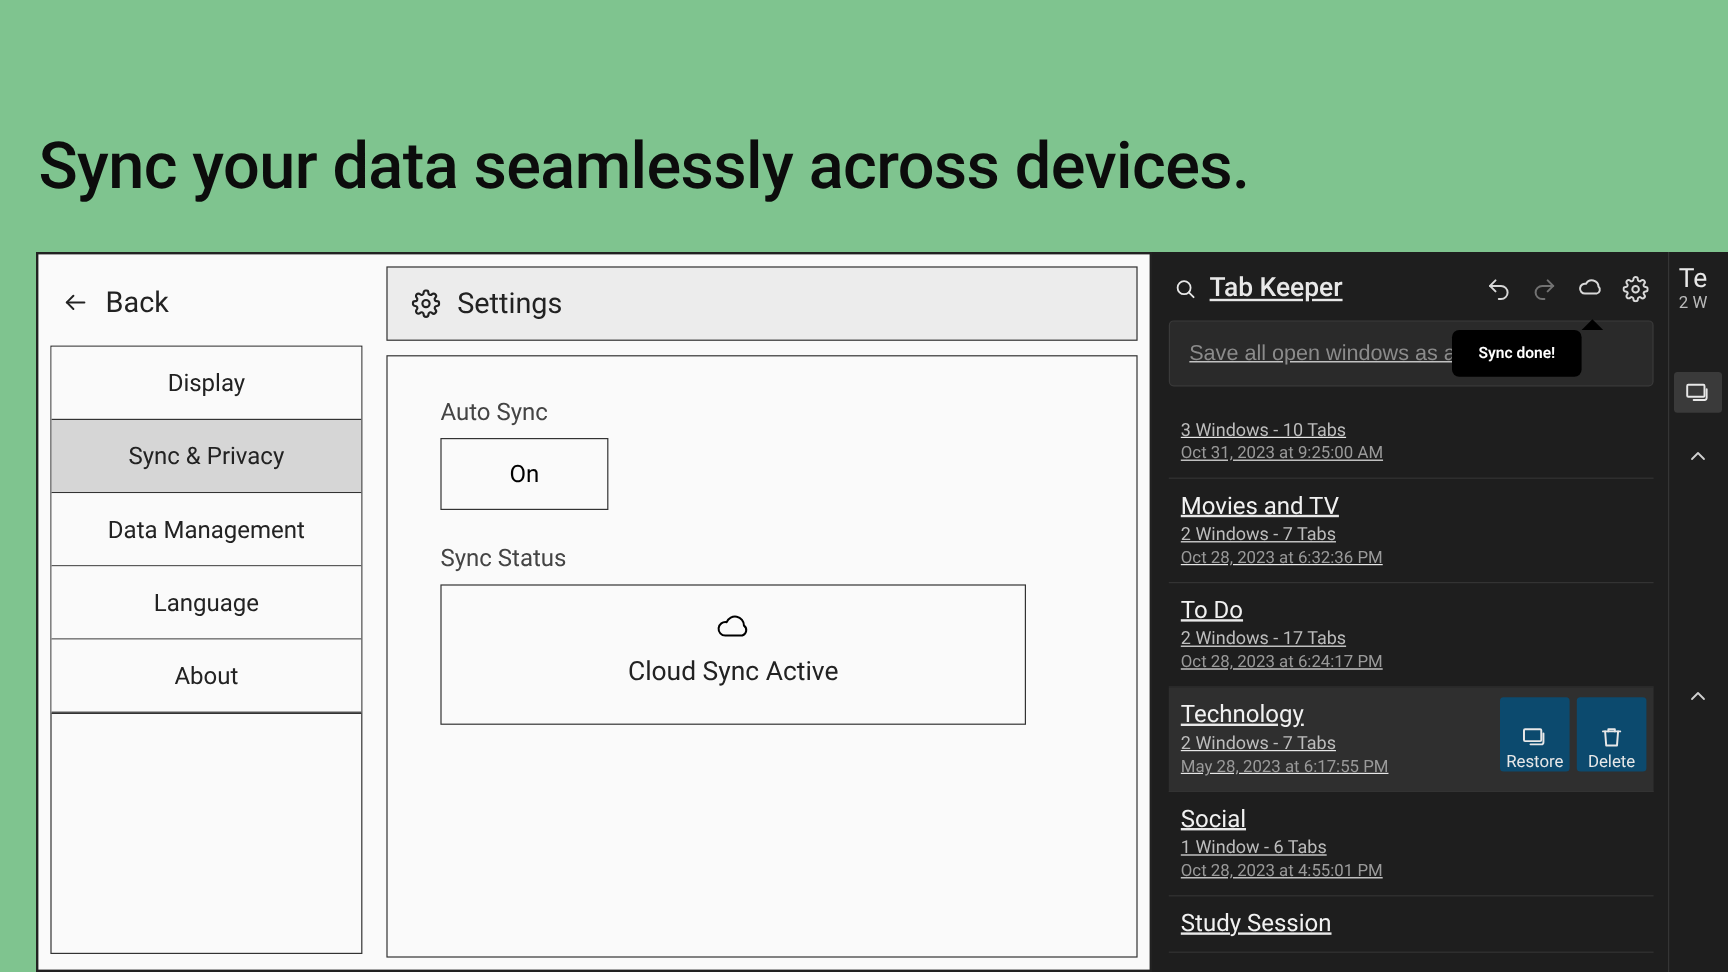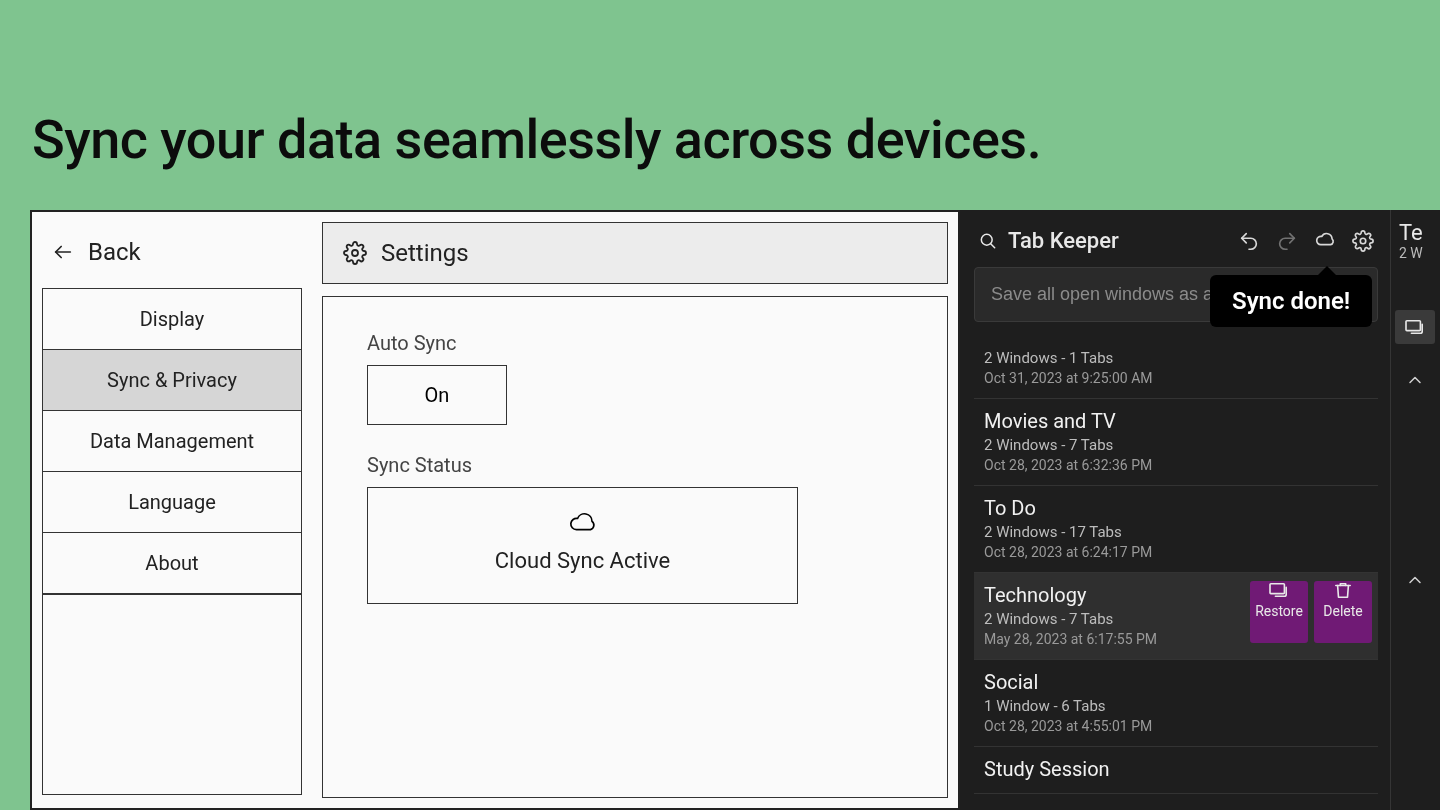--- a/index.html
+++ b/index.html
@@ -96,21 +96,21 @@
     align-items: center;
     justify-content: center;
     width: 140px;
     height: 60px;
     font-size: 20px;
     cursor: pointer;
     margin-bottom: 28px;
   }
   .status-box {
     border: 1.5px solid #333;
-    width: 431px;
+    width: 488px;
     padding: 24px 20px 30px 20px;
     text-align: center;
     margin-top: 10px;
   }
   .cloud-svg { width: 30px; height: 24px; margin: 0 auto; display: block; }
   .status-title { font-size: 22px; margin-top: 12px; color: #222; }
   .status-sub { font-size: 18px; color: #8a8a8a; margin-top: 14px; }
 
   
   .tk {
@@ -122,20 +122,21 @@
     background: #1e1e1e;
     color: #e8e8e8;
     overflow: hidden;
   }
   .tk-main {
     position: absolute;
     left: 0; top: 0;
     width: 430px;
     height: 100%;
     padding: 10px 12px 0 14px;
+    text-decoration: underline;
   }
   .tk-header {
     display: flex;
     align-items: center;
     justify-content: space-between;
     padding: 8px 4px 14px 4px;
   }
   .tk-title-wrap { display: flex; align-items: center; gap: 10px; }
   .tk-search-svg { width: 20px; height: 20px; }
   .tk-title { font-size: 22px; font-weight: 500; }
@@ -162,23 +163,23 @@
   }
   .tk-item.hover { background: #2f2f2f; }
   .tk-item-title { font-size: 20px; color: #f1f1f1; }
   .tk-item-meta  { font-size: 15px; color: #bdbdbd; margin-top: 3px; }
   .tk-item-date  { font-size: 14px; color: #9a9a9a; margin-top: 3px; }
   .tk-actions {
     position: absolute; right: 6px; top: 8px;
     display: flex; gap: 6px;
   }
   .tk-action {
-    background: #701a75;
+    background: #0c4a6e;
     width: 58px; height: 62px;
-    display:flex; flex-direction:column; align-items:center; justify-content:flex-start;
+    display:flex; flex-direction:column; align-items:center; justify-content:flex-end;
     gap:4px; font-size:14px; color:#e8e8e8; cursor:pointer;
     border-radius:3px;
   }
   .tk-action svg { width:22px; height:18px; }
   .tk-side {
     position:absolute; left:430px; top:0; width:50px; height:100%;
     border-left:1px solid #353535;
     padding-top:10px;
   }
   .tk-side-title { font-size:22px; padding-left:8px; }
@@ -193,21 +194,21 @@
   }
   .chev { width:20px; height:20px; color:#d0d0d0; }
 
   
   .tooltip {
     position:absolute;
     left:1210px;
     top:275px;
     background:#000;
     color:#fff;
-    font-size:24px;
+    font-size:13px;
     font-weight:600;
     padding:12px 22px;
     border-radius:6px;
   }
   .tooltip::before {
     content:"";
     position:absolute;
     top:-9px; left:108px;
     border-left:9px solid transparent;
     border-right:9px solid transparent;
@@ -291,21 +292,21 @@
         </svg>
       </div>
     </div>
 
     <div class="tk-input-row">
       <input class="tk-input" placeholder="Save all open windows as a s" style="">
     </div>
 
     <div class="tk-list">
       <div class="tk-item">
-        <div class="tk-item-meta">2 Windows - 1 Tabs</div>
+        <div class="tk-item-meta">3 Windows - 10 Tabs</div>
         <div class="tk-item-date">Oct 31, 2023 at 9:25:00 AM</div>
       </div>
       <div class="tk-item">
         <div class="tk-item-title">Movies and TV</div>
         <div class="tk-item-meta">2 Windows - 7 Tabs</div>
         <div class="tk-item-date">Oct 28, 2023 at 6:32:36 PM</div>
       </div>
       <div class="tk-item">
         <div class="tk-item-title">To Do</div>
         <div class="tk-item-meta">2 Windows - 17 Tabs</div>

